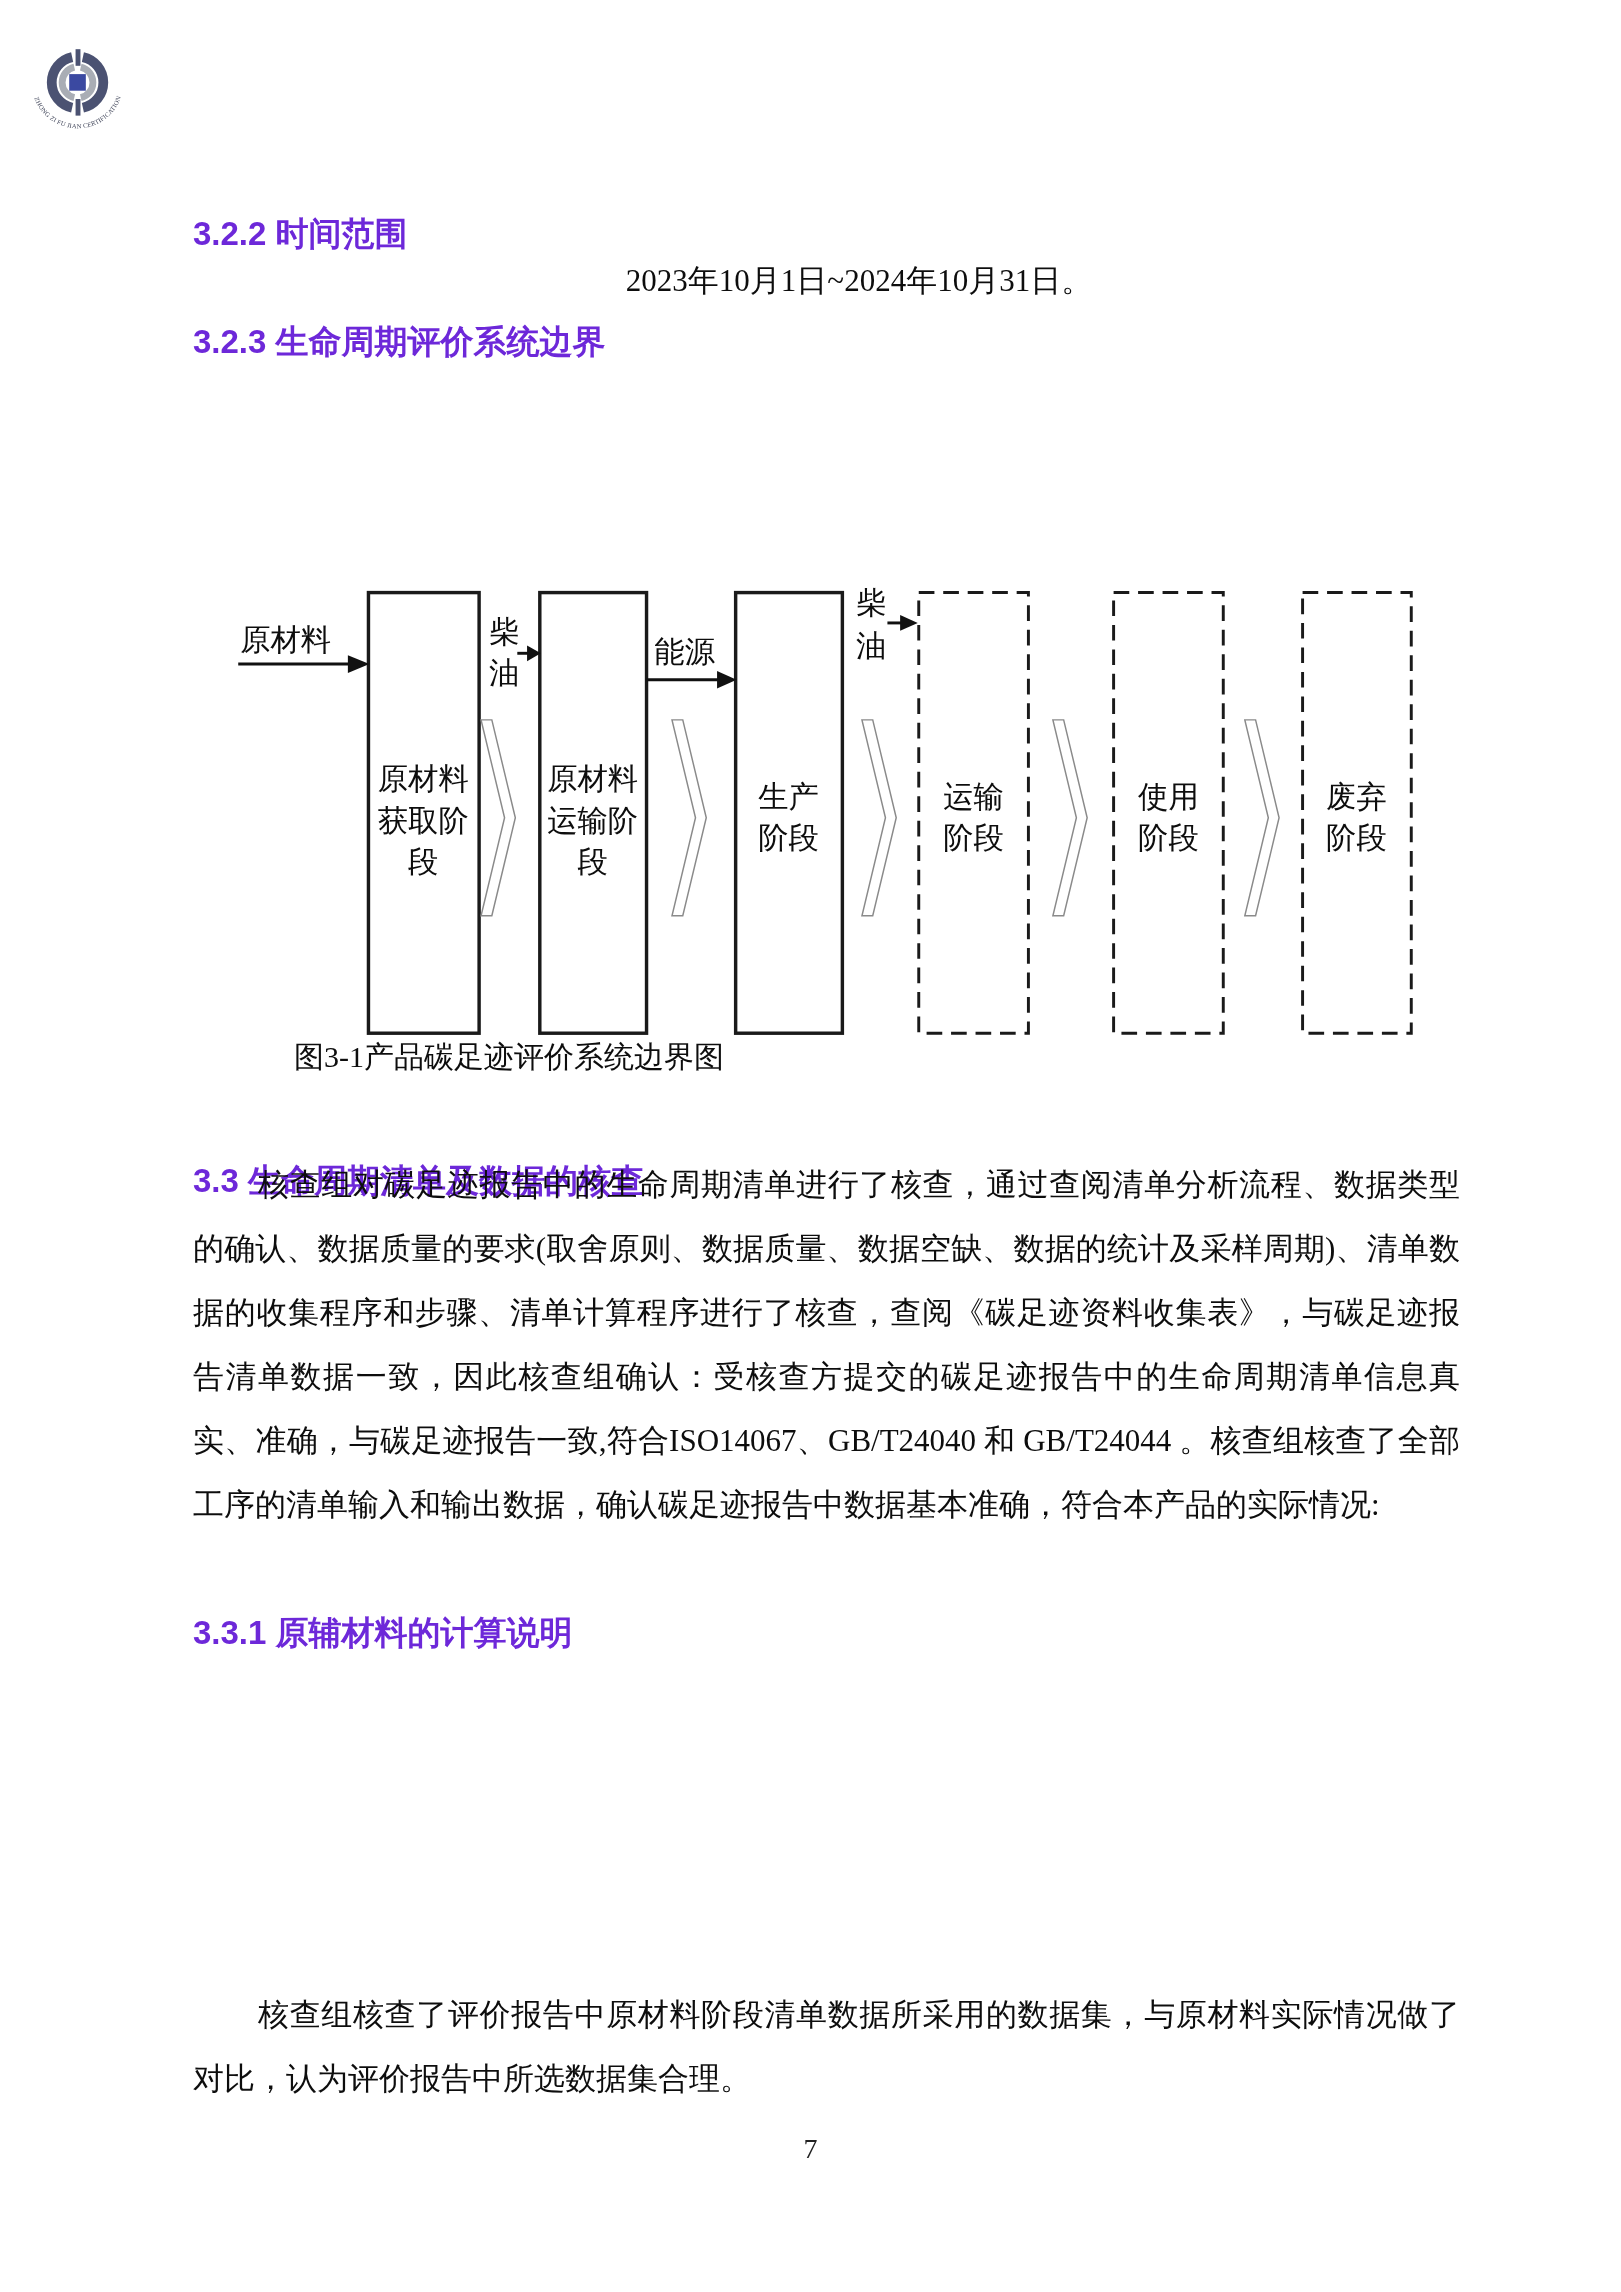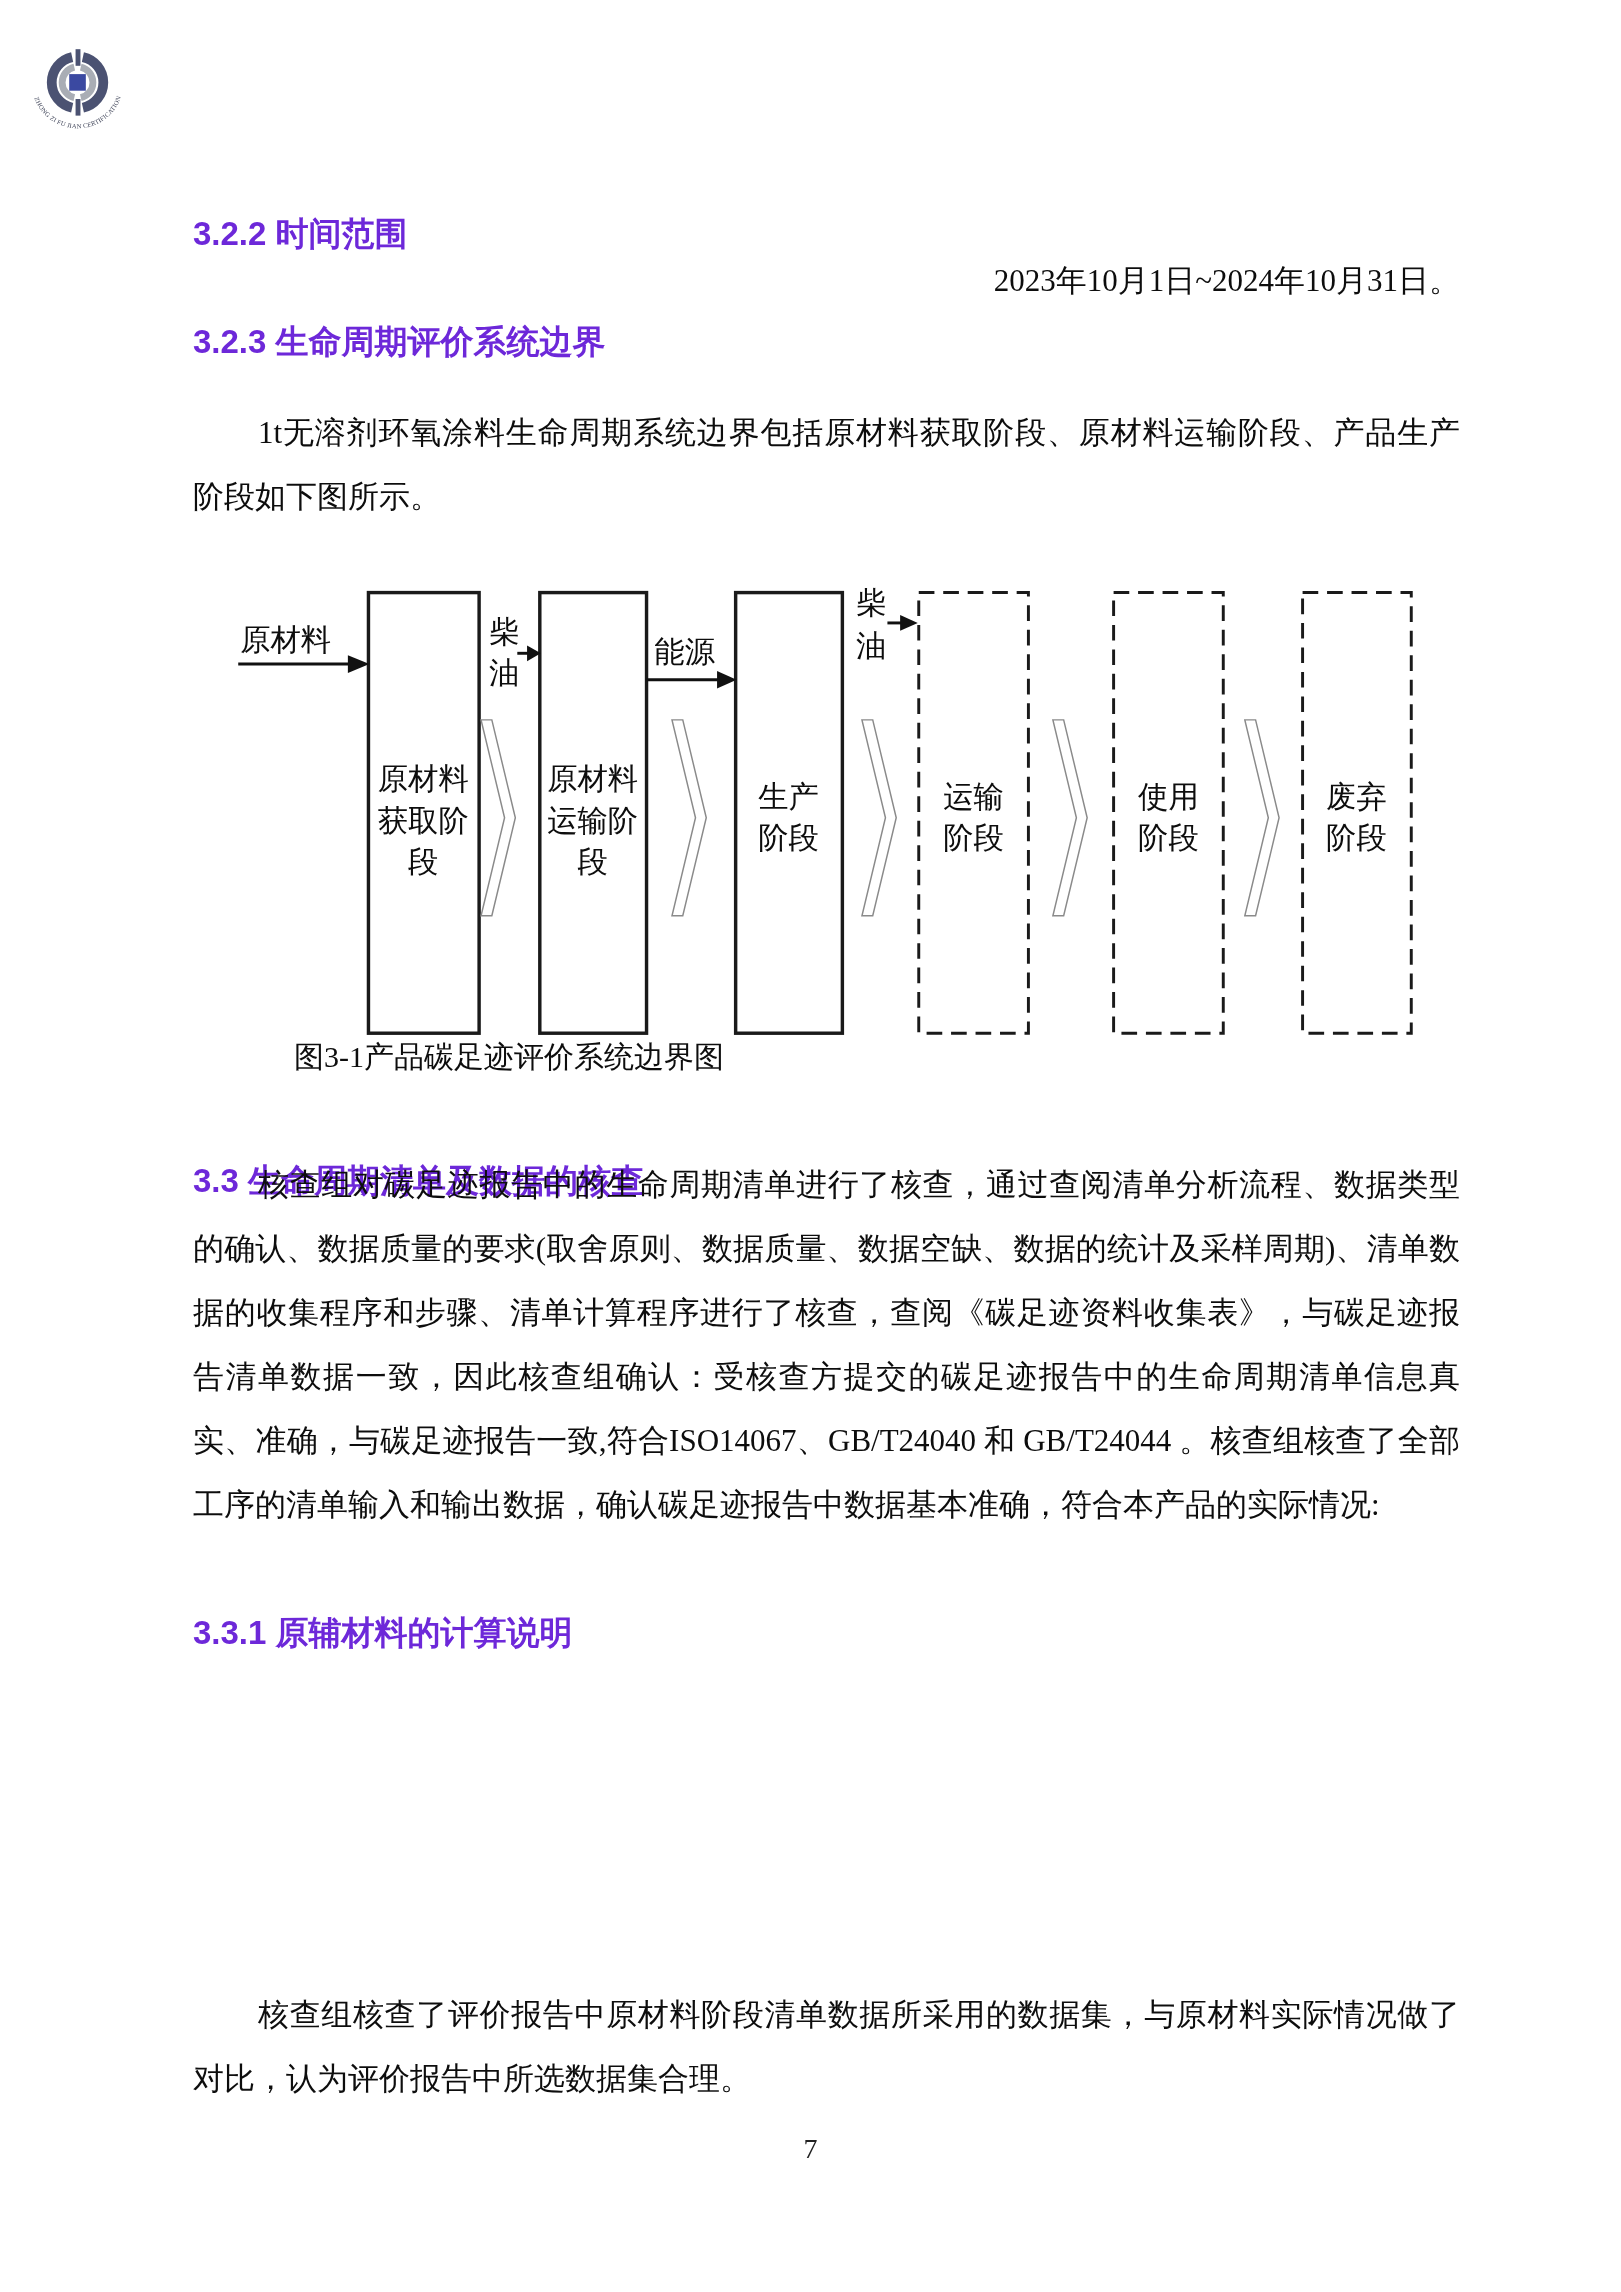--- a/index.html
+++ b/index.html
@@ -17,21 +17,21 @@
     font-family:"Liberation Sans","DejaVu Sans",sans-serif;
     font-weight:700;font-size:33px;line-height:39px;
     white-space:nowrap;color:#6d28d9;
   }
   .body-par{
     position:absolute;left:193px;width:1267px;
     font-size:31px;line-height:64px;
     text-align:justify;text-indent:65px;
     word-break:break-all;color:#0d0d0d;
   }
-  .single-line{white-space:nowrap;text-align:right;}
+  .single-line{white-space:nowrap;text-align:center;}
   .fig-caption{
     position:absolute;left:294px;top:1037px;width:1098px;
     font-size:30px;line-height:39px;text-align:left;color:#0d0d0d;
   }
   .page-number{
     position:absolute;left:0;top:2133px;width:100%;
     text-align:center;font-size:28px;color:#222;
   }
   svg text{font-family:"Liberation Serif","DejaVu Serif",serif;}
 </style>
@@ -53,21 +53,20 @@
       <textPath href="#logoArc" textLength="116" lengthAdjust="spacingAndGlyphs">ZHONG ZI FU JIAN CERTIFICATION</textPath>
     </text>
   </svg>
 
   <div class="heading" style="top:214px">3.2.2 时间范围</div>
 
   <div class="body-par single-line" style="top:249px">2023年10月1日~2024年10月31日。</div>
 
   <div class="heading" style="top:322px">3.2.3 生命周期评价系统边界</div>
 
-  <div class="body-par" style="top:401px">1t无溶剂环氧涂料生命周期系统边界包括原材料获取阶段、原材料运输阶段、产品生产阶段如下图所示。</div>
 
   <svg style="position:absolute;left:176px;top:573px" width="1274" height="470" viewBox="180 585 1300 480">
 
     <rect x="376" y="605" width="113" height="450" fill="none" stroke="#1a1a1a" stroke-width="3.5"></rect>
     <rect x="551" y="605" width="109" height="450" fill="none" stroke="#1a1a1a" stroke-width="3.5"></rect>
     <rect x="751" y="605" width="109" height="450" fill="none" stroke="#1a1a1a" stroke-width="3.5"></rect>
     <rect x="938" y="605" width="112" height="450" fill="none" stroke="#1a1a1a" stroke-width="3" stroke-dasharray="16 9"></rect>
     <rect x="1137" y="605" width="112" height="450" fill="none" stroke="#1a1a1a" stroke-width="3" stroke-dasharray="16 9"></rect>
     <rect x="1330" y="605" width="111" height="450" fill="none" stroke="#1a1a1a" stroke-width="3" stroke-dasharray="16 9"></rect>
 

